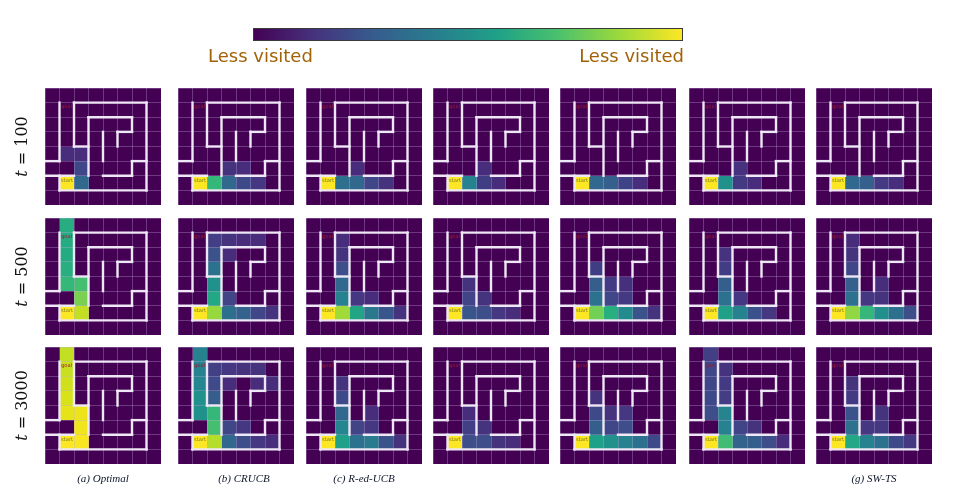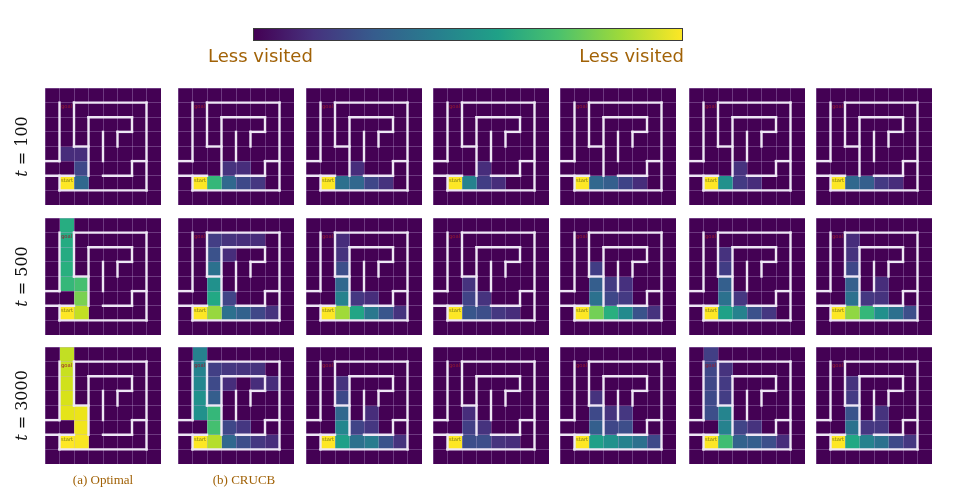--- a/index.html
+++ b/index.html
@@ -13,22 +13,22 @@
   .cb-right{right:272px;}
   .rowlabel{position:absolute;left:0;width:42px;height:117px;
             display:flex;align-items:center;justify-content:center;}
   .rowlabel span{display:inline-block;white-space:nowrap;transform:rotate(-90deg);
             font-family:"DejaVu Serif","Liberation Serif",serif;
             font-size:16px;color:#111111;}
   .rowlabel span::first-letter{font-style:italic;}
   .panel{position:absolute;width:116px;height:117px;}
   .panel svg{display:block;width:116px;height:117px;}
   .caption{position:absolute;top:472px;width:128px;text-align:center;
-           font-family:"Liberation Serif",serif;font-size:13px;color:#a16207;
-           white-space:nowrap;}
+           font-family:"Liberation Serif",serif;font-size:11px;color:#0f172a;
+           white-space:nowrap;font-style:italic;}
 </style>
 </head>
 <body>
 
 <div class="stage">
 
   <div class="colorbar" style="background: linear-gradient(to right, rgb(68, 1, 84) 0%, rgb(70, 50, 126) 14%, rgb(54, 92, 141) 28%, rgb(39, 127, 142) 43%, rgb(31, 161, 135) 57%, rgb(74, 193, 109) 71%, rgb(160, 218, 57) 86%, rgb(253, 231, 37) 100%);"></div>
   <div class="cb-label cb-left">Less visited</div>
   <div class="cb-label cb-right">Less visited</div>
 
@@ -1162,14 +1162,16 @@
           <line x1="87" y1="73.125" x2="87" y2="87.75" stroke="#eee7f5" stroke-width="2.4" stroke-linecap="square"></line>
           <line x1="58" y1="87.75" x2="87" y2="87.75" stroke="#eee7f5" stroke-width="2.4" stroke-linecap="square"></line>
           <text x="16" y="19.625" font-size="5.2" fill="#9b1b2e" font-family="DejaVu Sans, sans-serif">goal</text>
           <text x="16" y="94.25" font-size="5.2" fill="#7a7a14" font-family="DejaVu Sans, sans-serif">start</text>
         </svg>
       </div>
     </div>
 
   <div class="caption" style="left:39px;">(a) Optimal</div>
   <div class="caption" style="left:180px;">(b) CRUCB</div>
+  <div class="caption" style="left:300px;">(c) R-ed-UCB</div>
+  <div class="caption" style="left:810px;">(g) SW-TS</div>
 
 </div>
 
 </body></html>

